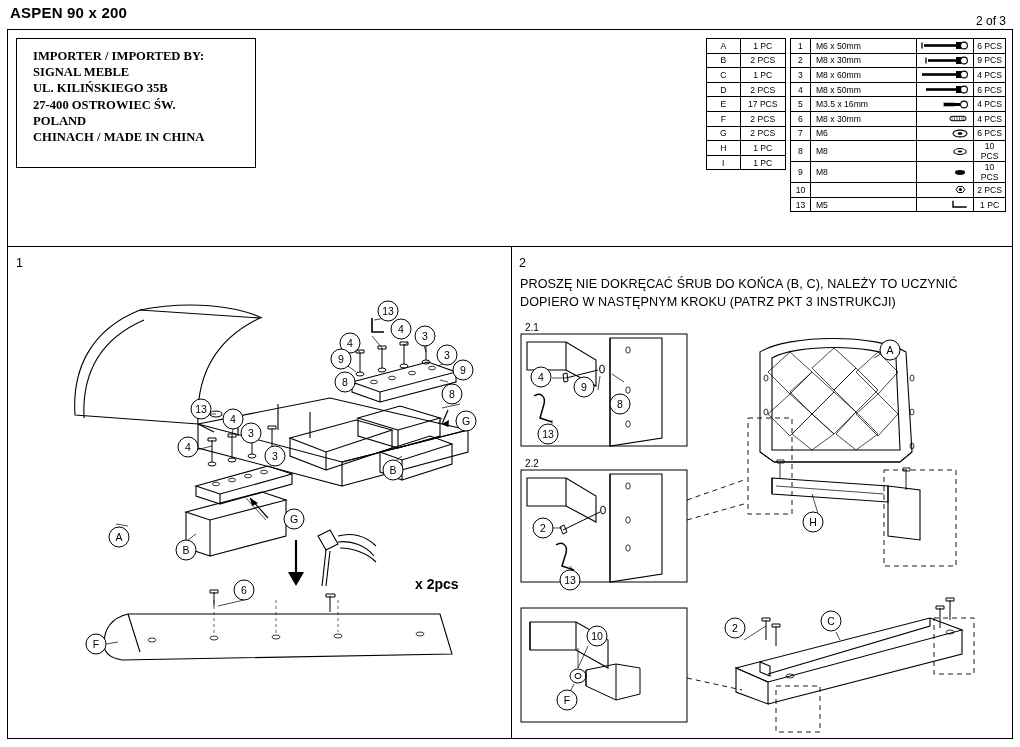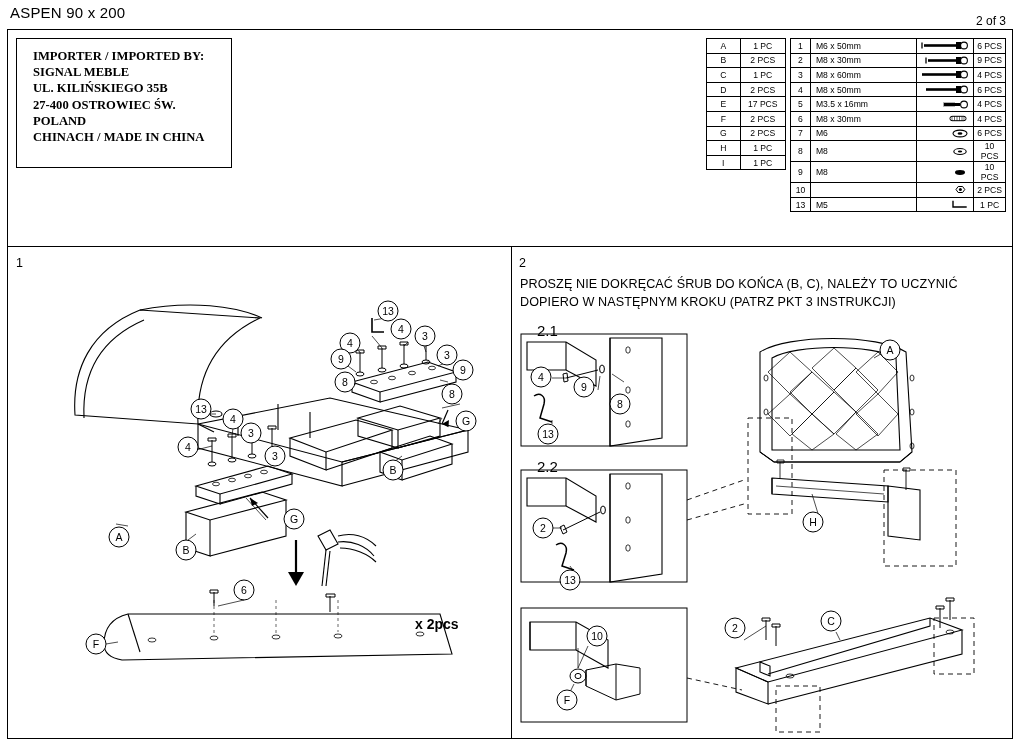--- a/index.html
+++ b/index.html
@@ -17,40 +17,40 @@
   .page {
     position: absolute;
     left: 0; top: 0;
     width: 1020px; height: 747px;
   }
   
   .doc-title {
     position: absolute;
     left: 10px; top: 4px;
     font-size: 15px;
-    font-weight: 400;
+    font-weight: 700;
     letter-spacing: .2px;
   }
   .page-num {
     position: absolute;
     right: 14px; top: 14px;
     font-size: 12px;
   }
   
   .frame {
     position: absolute;
     left: 7px; top: 29px;
     width: 1006px; height: 710px;
     border: 1.6px solid #000;
   }
   
   .importer {
     position: absolute;
     left: 16px; top: 38px;
-    width: 216px; height: 130px;
+    width: 240px; height: 130px;
     border: 1.6px solid #000;
     padding: 9px 0 0 16px;
     font-family: "Liberation Serif", serif;
     font-weight: bold;
     font-size: 12.6px;
     line-height: 16.2px;
   }
   .importer div { white-space: nowrap; }
   
   .parts-table, .hw-table {
@@ -105,29 +105,28 @@
     position: absolute;
     left: 520px; top: 275px;
     width: 488px;
     font-size: 12.6px;
     line-height: 18px;
     letter-spacing: .1px;
   }
 
   .sublabel {
     position: absolute;
-    font-size: 15px;
-    margin-left: 12px;
+    font-size: 10px;
   }
   #sub21 { left: 525px; top: 322px; }
   #sub22 { left: 525px; top: 458px; }
 
   .x2pcs {
     position: absolute;
-    left: 415px; top: 616px;
+    left: 415px; top: 576px;
     font-size: 14px;
     font-weight: bold;
   }
 
   svg.art { position: absolute; left: 0; top: 0; overflow: visible; }
   .bubble-txt {
     font-family: "Liberation Sans", sans-serif;
     font-size: 10.5px;
     text-anchor: middle;
     dominant-baseline: central;

